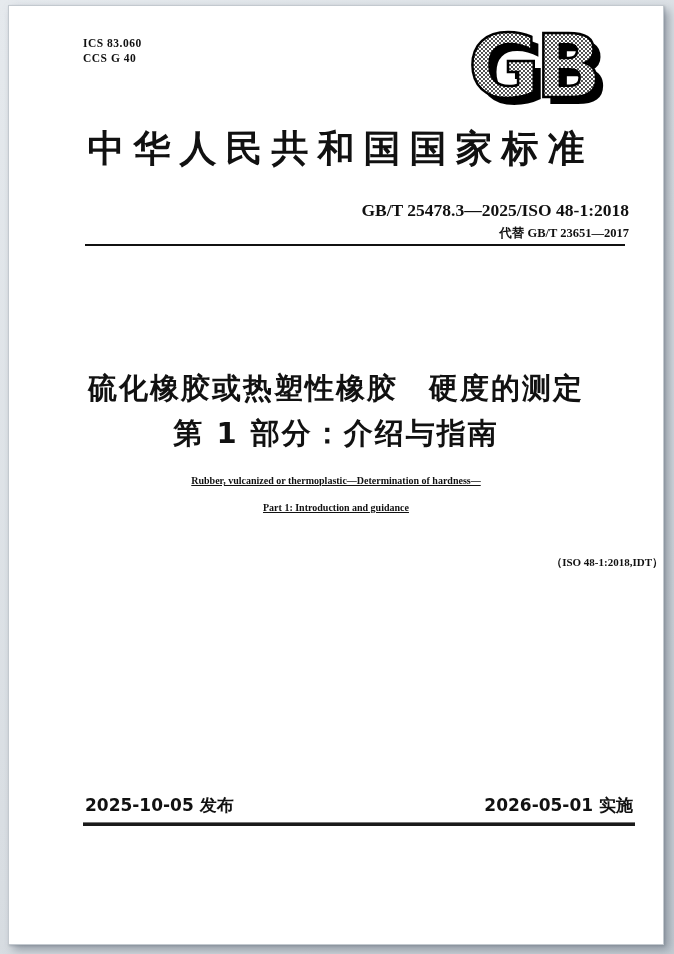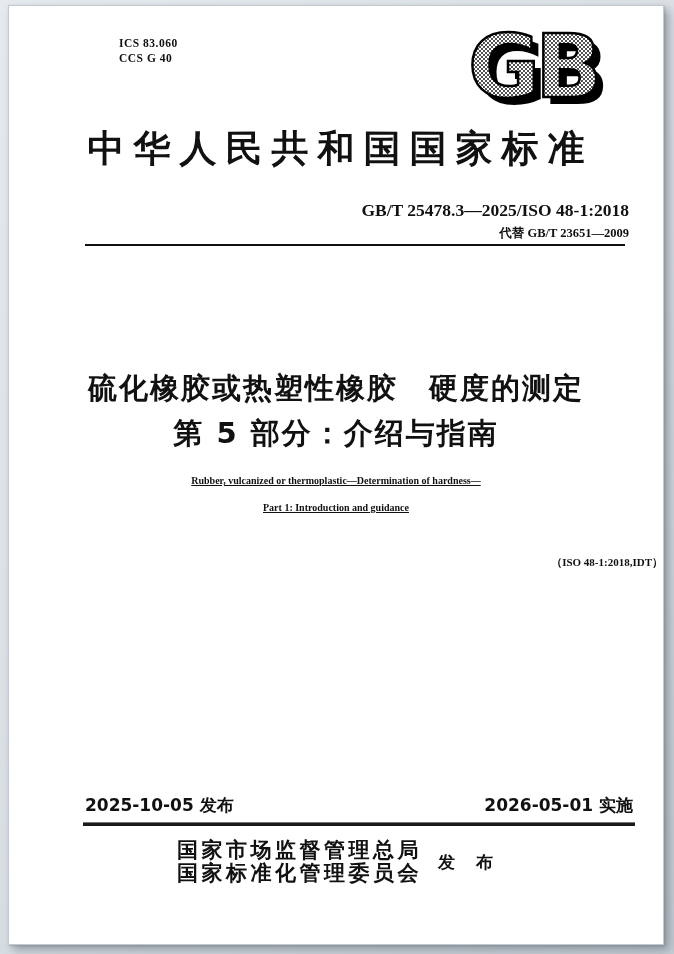--- a/index.html
+++ b/index.html
@@ -18,21 +18,20 @@
     background: #ffffff;
     border: 1px solid #c3c9cf;
     box-shadow: 5px 5px 9px rgba(95,105,118,0.55), 1px 1px 2px rgba(120,130,140,0.4);
     box-sizing: border-box;
   }
 
   .ics-block {
     position: absolute; left: 74px; top: 30px;
     font-weight: bold; font-size: 11.5px; line-height: 15px;
     letter-spacing: 0.5px;
-    margin-left: 36px;
   }
 
   .gb-logo { position: absolute; left: 438px; top: 16px; width: 152px; height: 90px; margin-left: 16px; }
 
   .heading {
     position: absolute; left: 0; right: 0; top: 122px;
     text-align: center;
     font-weight: bold; font-size: 37px; line-height: 42px;
     letter-spacing: 9px; padding-left: 9px;
     font-family: Liberation Sans, sans-serif;
@@ -128,44 +127,37 @@
         <g font-family="'DejaVu Sans', sans-serif" font-weight="bold" font-size="88" letter-spacing="-5">
           <text x="12" y="82" fill="#000000">GB</text>
           <text x="5" y="75" fill="url(#halftone)" stroke="#000000" stroke-width="2.5">GB</text>
         </g>
       </svg>
     </div>
 
     <div class="heading">中华人民共和国国家标准</div>
 
     <div class="std-number">GB/T 25478.3—2025/ISO 48-1:2018</div>
-    <div class="replaces-note">代替 GB/T 23651—2009</div>
+    <div class="replaces-note">代替 GB/T 23651—2017</div>
     <div class="rule-top"></div>
 
     <div class="title-cn">
       <div>硫化橡胶或热塑性橡胶　硬度的测定</div>
-      <div>第 5 部分：介绍与指南</div>
+      <div>第 1 部分：介绍与指南</div>
     </div>
 
     <div class="title-en">
       <div>Rubber, vulcanized or thermoplastic—Determination of hardness—</div>
       <div>Part 1: Introduction and guidance</div>
     </div>
 
     <div class="iso-note">（ISO 48-1:2018,IDT）</div>
 
     <div class="date-row">
       <span class="issue-date">2025-10-05 发布</span>
       <span class="impl-date">2026-05-01 实施</span>
     </div>
 
     <div class="rule-bottom"></div>
 
-    <div class="issuer-block">
-      <div class="issuer-lines">
-        <div>国家市场监督管理总局</div>
-        <div>国家标准化管理委员会</div>
-      </div>
-      <div class="publish-label">发　布</div>
-    </div>
 
   </div>
 </div>
 
 </body></html>

